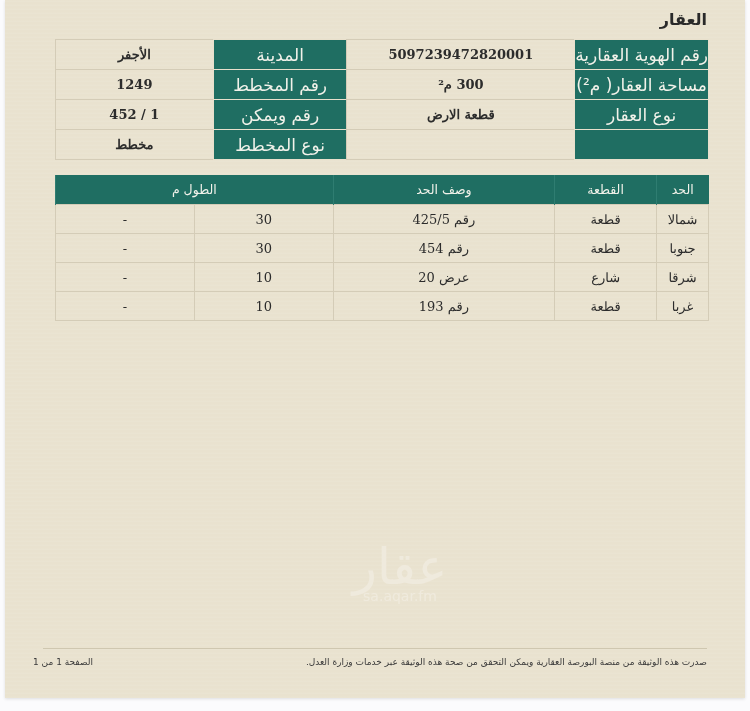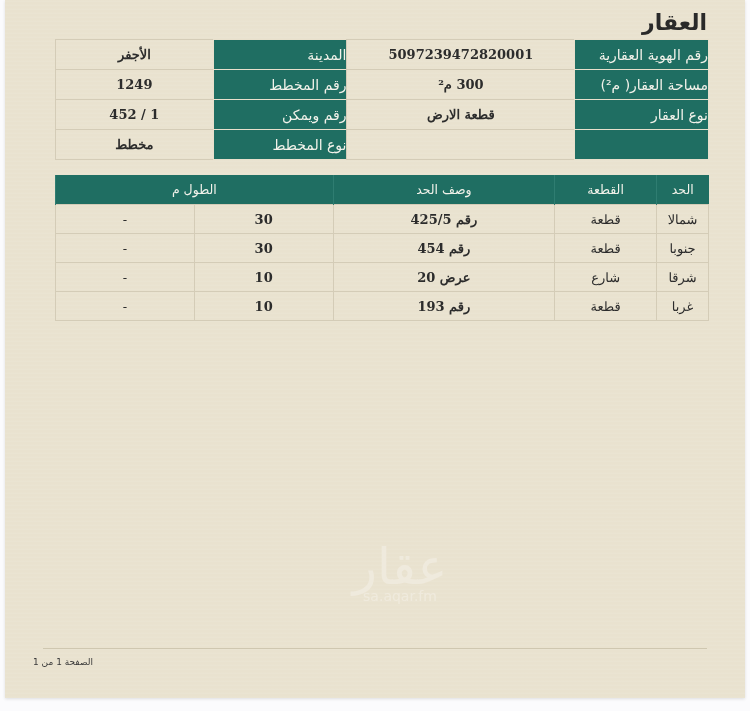--- a/index.html
+++ b/index.html
@@ -8,32 +8,32 @@
     font-family:"DejaVu Serif", serif;
   }
   .page {
     position:absolute; left:5px; top:0; width:740px; height:698px;
     background:#e9e2cf;
     background-image: repeating-linear-gradient(0deg, rgba(255,255,255,0.06) 0px, rgba(255,255,255,0.06) 1px, rgba(0,0,0,0.0) 2px, rgba(0,0,0,0.0) 4px);
     box-shadow: 0 1px 3px rgba(0,0,0,0.12);
   }
   .section-title {
     position:absolute; right:38px; top:10px; font-family:"DejaVu Sans", sans-serif;
-    font-weight:bold; font-size:22px; color:#2a2a2a; direction:rtl;
+    font-weight:bold; font-size:16px; color:#2a2a2a; direction:rtl;
   }
   table { border-collapse:collapse; position:absolute; direction:rtl; }
   td, th { text-align:center; font-size:13px; color:#2c2c2c; padding:0; }
   .info { left:50px; top:39px; width:654px; }
   .info td { height:29px; border:1px solid #d4ccb7; }
-  .info td.lbl { background:#1f6e62; color:#f2f2ea; border:1px solid #e8e0cc; font-family:"DejaVu Sans", sans-serif; font-size:14px;text-align:right; }
+  .info td.lbl { background:#1f6e62; color:#f2f2ea; border:1px solid #e8e0cc; font-family:"DejaVu Sans", sans-serif; font-size:17px; }
   .info td.val { font-weight:bold; }
   .bounds { left:50px; top:175px; width:654px; }
   .bounds th { background:#1f6e62; color:#f2f2ea; height:29px; font-weight:normal; font-family:"DejaVu Sans", sans-serif; font-size:12.5px; border-left:1px solid #2f7d71; }
   .bounds td { height:28px; border:1px solid #d4ccb7; }
-  .bounds td.num { font-weight:bold;margin-left:20px; }
+  .bounds td.num { font-weight:normal;margin-left:20px; }
   .watermark {
     position:absolute; left:325px; top:540px; width:140px; text-align:center; color:#f1ece0; opacity:0.85;
     font-family:"DejaVu Sans", sans-serif;
   }
   .watermark .wm-big { font-size:50px; line-height:54px; letter-spacing:2px; }
   .watermark .wm-small { font-size:14px; margin-top:-6px; }
   .footer-line { position:absolute; left:38px; right:38px; top:648px; height:1px; background:#cfc7b0; }
   .footer-note { position:absolute; right:38px; top:657px; font-size:9px; color:#3a3a3a; direction:rtl; font-family:"DejaVu Sans", sans-serif; }
   .footer-page { position:absolute; left:28px; top:657px; font-size:9px; color:#3a3a3a; direction:rtl; font-family:"DejaVu Sans", sans-serif; }
 </style>
@@ -124,14 +124,15 @@
     </tr>
   </tbody>
     </table>
 
   <div class="watermark">
     <div class="wm-big">عقار</div>
     <div class="wm-small">sa.aqar.fm</div>
   </div>
 
   <div class="footer-line"></div>
+  <div class="footer-note">صدرت هذه الوثيقة من منصة البورصة العقارية ويمكن التحقق من صحة هذه الوثيقة عبر خدمات وزارة العدل.</div>
   <div class="footer-page">الصفحة 1 من 1</div>
 </div>
 
 </body></html>

